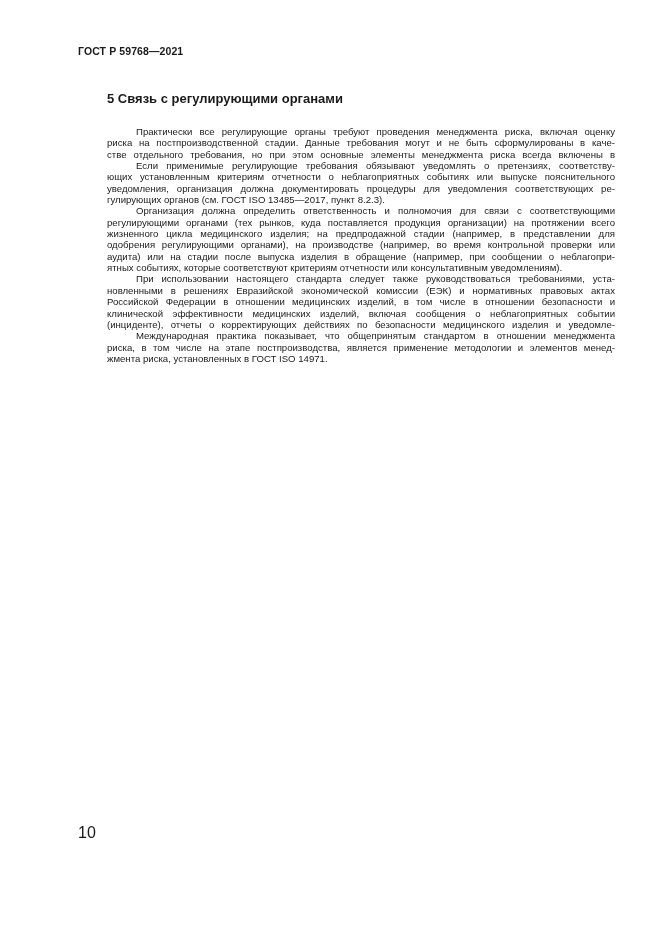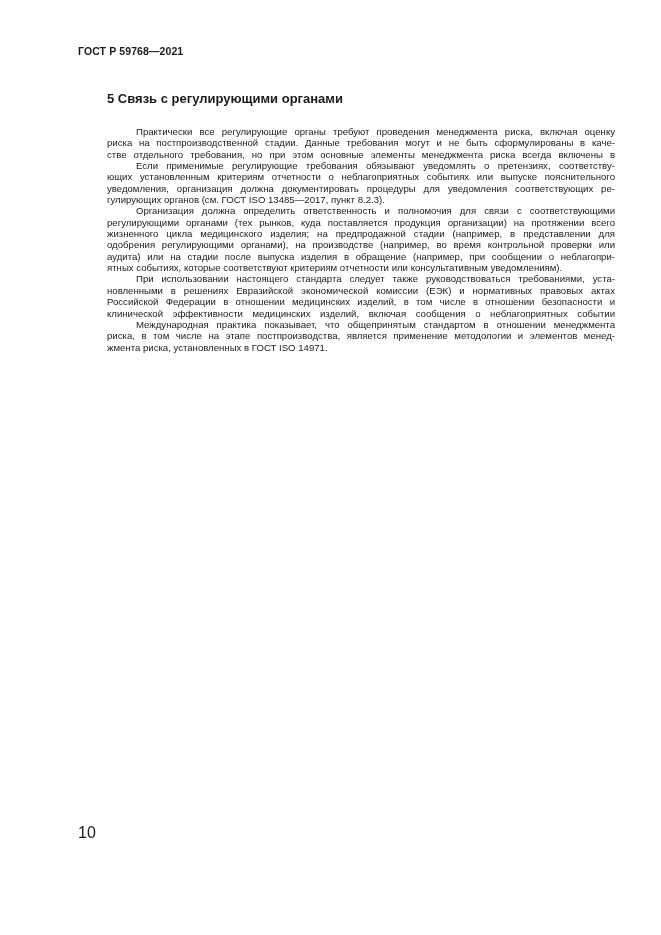--- a/index.html
+++ b/index.html
@@ -39,20 +39,21 @@
     <span class="line">жизненного цикла медицинского изделия; на предпродажной стадии (например, в представлении для</span>
     <span class="line">одобрения регулирующими органами), на производстве (например, во время контрольной проверки или</span>
     <span class="line">аудита) или на стадии после выпуска изделия в обращение (например, при сообщении о неблагопри-</span>
     <span class="line last">ятных событиях, которые соответствуют критериям отчетности или консультативным уведомлениям).</span>
   </div>
   <div class="para">
     <span class="line first">При использовании настоящего стандарта следует также руководствоваться требованиями, уста-</span>
     <span class="line">новленными в решениях Евразийской экономической комиссии (ЕЭК) и нормативных правовых актах</span>
     <span class="line">Российской Федерации в отношении медицинских изделий, в том числе в отношении безопасности и</span>
     <span class="line">клинической эффективности медицинских изделий, включая сообщения о неблагоприятных событии</span>
+    <span class="line">(инциденте), отчеты о корректирующих действиях по безопасности медицинского изделия и уведомле-</span>
   </div>
   <div class="para">
     <span class="line first">Международная практика показывает, что общепринятым стандартом в отношении менеджмента</span>
     <span class="line">риска, в том числе на этапе постпроизводства, является применение методологии и элементов менед-</span>
     <span class="line last">жмента риска, установленных в ГОСТ ISO 14971.</span>
   </div>
 </div>
 
 <div class="page-number">10</div>
 

